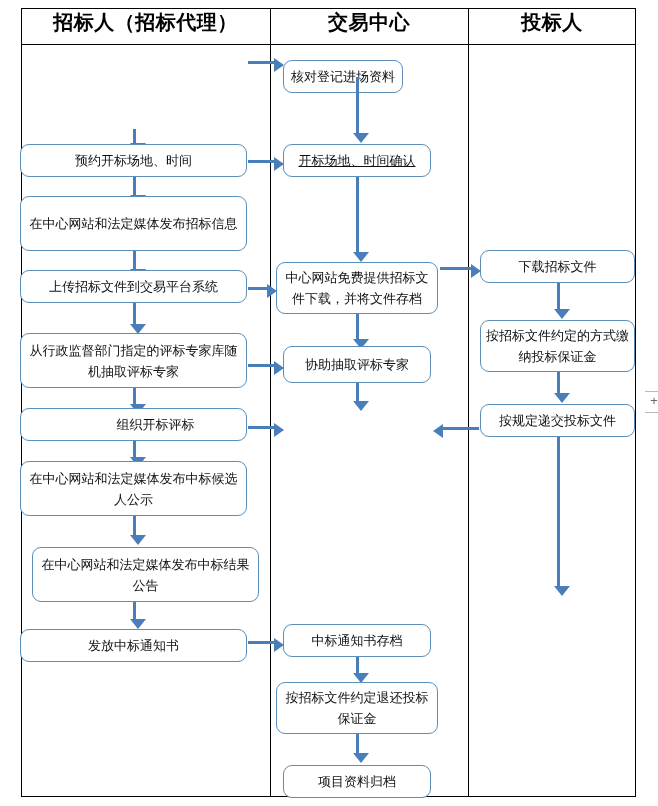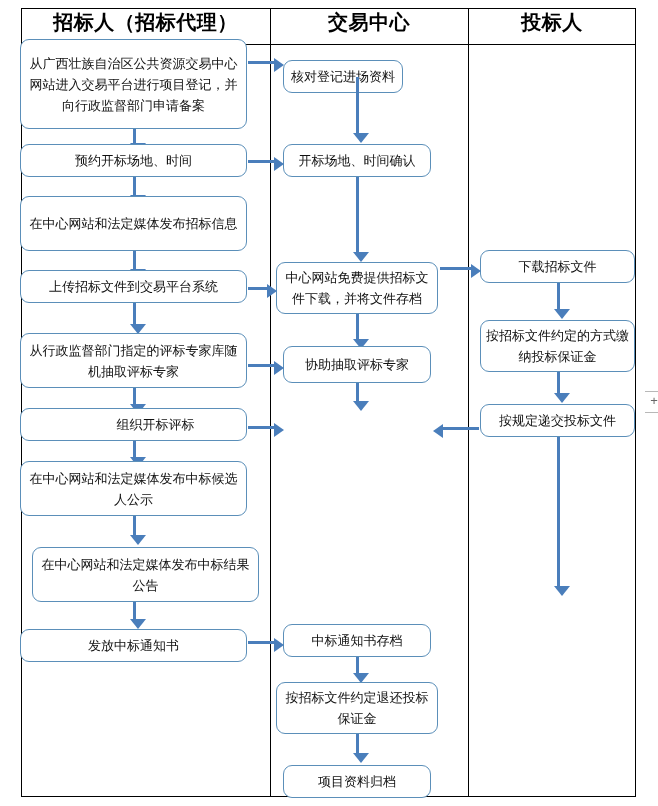--- a/index.html
+++ b/index.html
@@ -152,23 +152,20 @@
 
   <div class="table-frame"></div>
   <div class="col-divider" style="left:270px; top:8px; height:789px;"></div>
   <div class="col-divider" style="left:468px; top:8px; height:789px;"></div>
   <div class="header-divider" style="left:21px; top:44px; width:615px;"></div>
 
   <div class="col-header" style="left:21px; width:249px;">招标人（招标代理）</div>
   <div class="col-header" style="left:270px; width:198px;">交易中心</div>
   <div class="col-header" style="left:468px; width:168px;">投标人</div>
 
-  <div class="node" style="left:20px; top:39px; width:227px; height:90px;">
-    <span>从广西壮族自治区公共资源交易中心网站进入交易平台进行项目登记，并向行政监督部门申请备案</span>
-  </div>
   <div class="arrow-v" style="left:133px; top:129px; height:15px;"></div>
 
   <div class="node" style="left:20px; top:144px; width:227px; height:33px;">
     <span>预约开标场地、时间</span>
   </div>
   <div class="arrow-v" style="left:133px; top:177px; height:19px;"></div>
 
   <div class="node" style="left:20px; top:196px; width:227px; height:55px;">
     <span>在中心网站和法定媒体发布招标信息</span>
   </div>
@@ -201,21 +198,21 @@
 
   <div class="node" style="left:20px; top:629px; width:227px; height:33px;">
     <span>发放中标通知书</span>
   </div>
 
   <div class="node" style="left:283px; top:60px; width:120px; height:33px;">
     <span>核对登记进场资料</span>
   </div>
   <div class="arrow-v" style="left:356px; top:77px; height:57px;"></div>
 
-  <div class="node" style="left:283px; top:144px; width:148px; height:33px;">
+  <div class="node" style="left:283px; top:144px; width:148px; height:33px;text-decoration:underline;">
     <span>开标场地、时间确认</span>
   </div>
   <div class="arrow-v" style="left:356px; top:177px; height:76px;"></div>
 
   <div class="node" style="left:276px; top:262px; width:162px; height:52px;">
     <span>中心网站免费提供招标文件下载，并将文件存档</span>
   </div>
   <div class="arrow-v" style="left:356px; top:314px; height:26px;"></div>
 
   <div class="node" style="left:283px; top:346px; width:148px; height:37px;">

